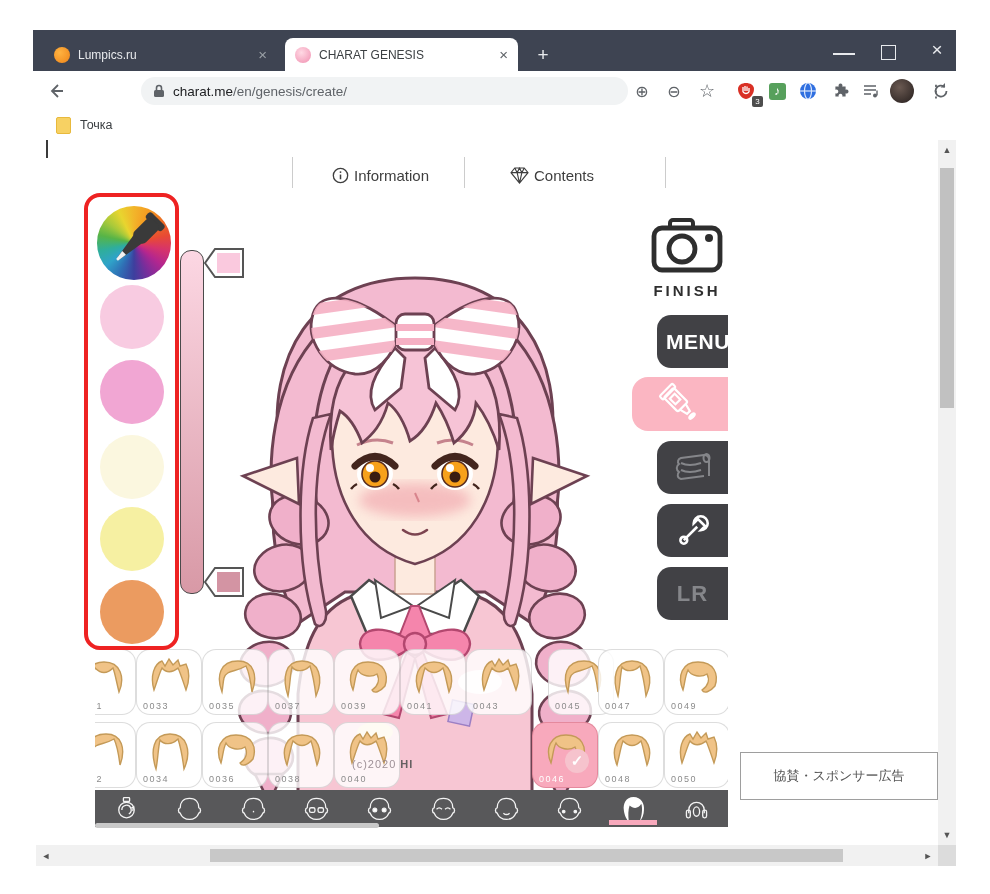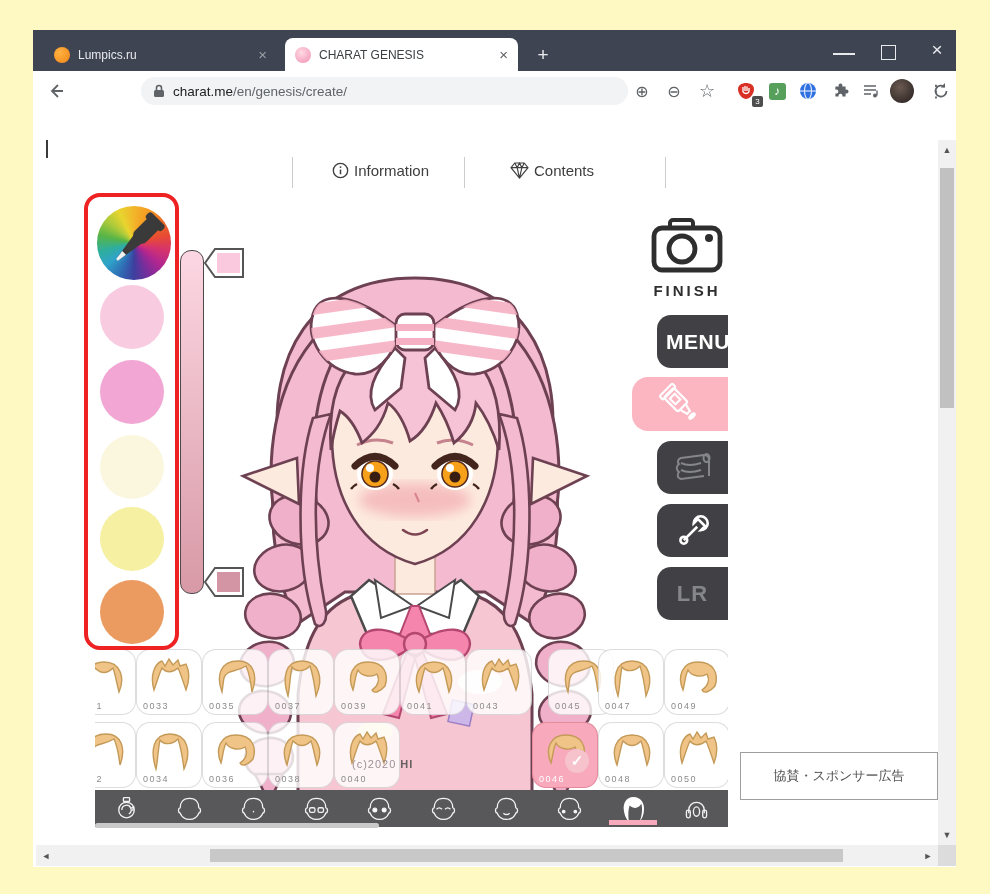--- a/index.html
+++ b/index.html
@@ -1,16 +1,16 @@
 <!DOCTYPE html>
 <html style="--chrome-frame: #3e4452; --hl-red: #ee2222; --paint-pink: #fbb6c2; --sel-pink: #f8a9bc; --toolbar-dark: #58585a; --btn-dark: #414145; --slider-top: #fcd7e3; --slider-bottom: #d899a6;"><head>
 <meta charset="utf-8">
 <style>
   html,body{margin:0;padding:0;background:#000;}
-  #screen{position:relative;width:990px;height:894px;background:#fef9c3;overflow:hidden;
+  #screen{position:relative;width:990px;height:894px;background:#ffffff;overflow:hidden;
           font-family:"Liberation Sans",sans-serif;}
   .abs{position:absolute;}
   
   #browser{left:33px;top:30px;width:923px;height:837px;background:#fff;}
   #tabstrip{left:0;top:0;width:923px;height:41px;background:var(--chrome-frame);}
   .tab{position:absolute;top:8px;height:33px;display:flex;align-items:center;gap:8px;
        padding:0 10px;box-sizing:border-box;font-size:12px;}
   .tab-inactive{color:#e8eaed;width:233px;left:11px;}
   .tab-active{background:#fff;border-radius:8px 8px 0 0;color:#3c4043;width:233px;left:252px;}
   .favicon{width:16px;height:16px;border-radius:50%;flex:0 0 16px;}
@@ -34,21 +34,21 @@
           justify-content:center;font-size:16px;color:#5f6368;}
   .ext-badge{position:absolute;right:-4px;bottom:-3px;width:11px;height:11px;background:#4d4d4d;
              color:#fff;font-size:8px;line-height:11px;text-align:center;border-radius:2px;}
   
   #bookmarks{left:0;top:80px;width:923px;height:30px;background:#fff;display:flex;align-items:center;}
   #bm-icon{width:13px;height:15px;background:#f7d163;border:1px solid #e8b93c;border-radius:2px;margin-left:23px;}
   #bm-label{font-size:12.5px;color:#3c4043;margin-left:9px;}
   
   #caret{left:46px;top:140px;width:2px;height:18px;background:#3a3a3a;}
   .hdr-div{top:157px;width:1px;height:31px;background:#ccc;}
-  .hdr-item{top:162px;height:22px;display:flex;align-items:flex-start;gap:5px;color:#3e3e3e;
+  .hdr-item{top:162px;height:22px;display:flex;align-items:flex-end;gap:5px;color:#3e3e3e;
             font-size:15px;}
   
   #palette-box{left:84px;top:193px;width:95px;height:457px;background:#fff;
                border:4px solid var(--hl-red);border-radius:16px;box-sizing:border-box;z-index:6;}
   #palette-inner{position:relative;width:100%;height:100%;}
   #wheel{position:absolute;left:9px;top:9px;width:74px;height:74px;border-radius:50%;
     background:conic-gradient(#f2b52a,#f59b22,#ea6c23,#e84a34,#d6336c,#b3268f,#7b2d9b,#3d3f9e,#2f6fb5,#2fa3c9,#2fae9b,#57b447,#a8c93a,#e8d52f,#f2b52a);}
   .swatch{position:absolute;left:12px;width:64px;height:64px;border-radius:50%;}
   #slider-line{left:167px;top:258px;width:1px;height:388px;background:#b9b9b9;z-index:5;}
   #slider-track{left:180px;top:250px;width:22px;height:342px;border-radius:11px;
@@ -174,20 +174,24 @@
             <circle cx="13" cy="13.5" r="2" fill="#5f6368"></circle>
             <path d="M15 13.5 V8.5" stroke="#5f6368" stroke-width="1.4"></path>
           </svg>
       </div>
       <div class="bar-ic" style="left:856px">
         <div style="width:24px;height:24px;border-radius:50%;background:radial-gradient(circle at 40% 35%,#6b5a52,#241d1c)"></div>
       </div>
       <div class="bar-ic" style="left:890px;font-size:17px">⋮</div>
     </div>
 
+    <div class="abs" id="bookmarks">
+      <div id="bm-icon"></div>
+      <div id="bm-label">Точка</div>
+    </div>
   </div>
 
   <div class="abs" id="caret"></div>
 
   <div class="abs hdr-div" style="left:292px"></div>
   <div class="abs hdr-item" style="left:332px">
     <svg width="17" height="17" viewBox="0 0 18 18">
         <circle cx="9" cy="9" r="7.6" fill="none" stroke="#3e3e3e" stroke-width="1.4"></circle>
         <path d="M9 8 V13" stroke="#3e3e3e" stroke-width="1.6"></path>
         <circle cx="9" cy="5.4" r="1" fill="#3e3e3e"></circle>

